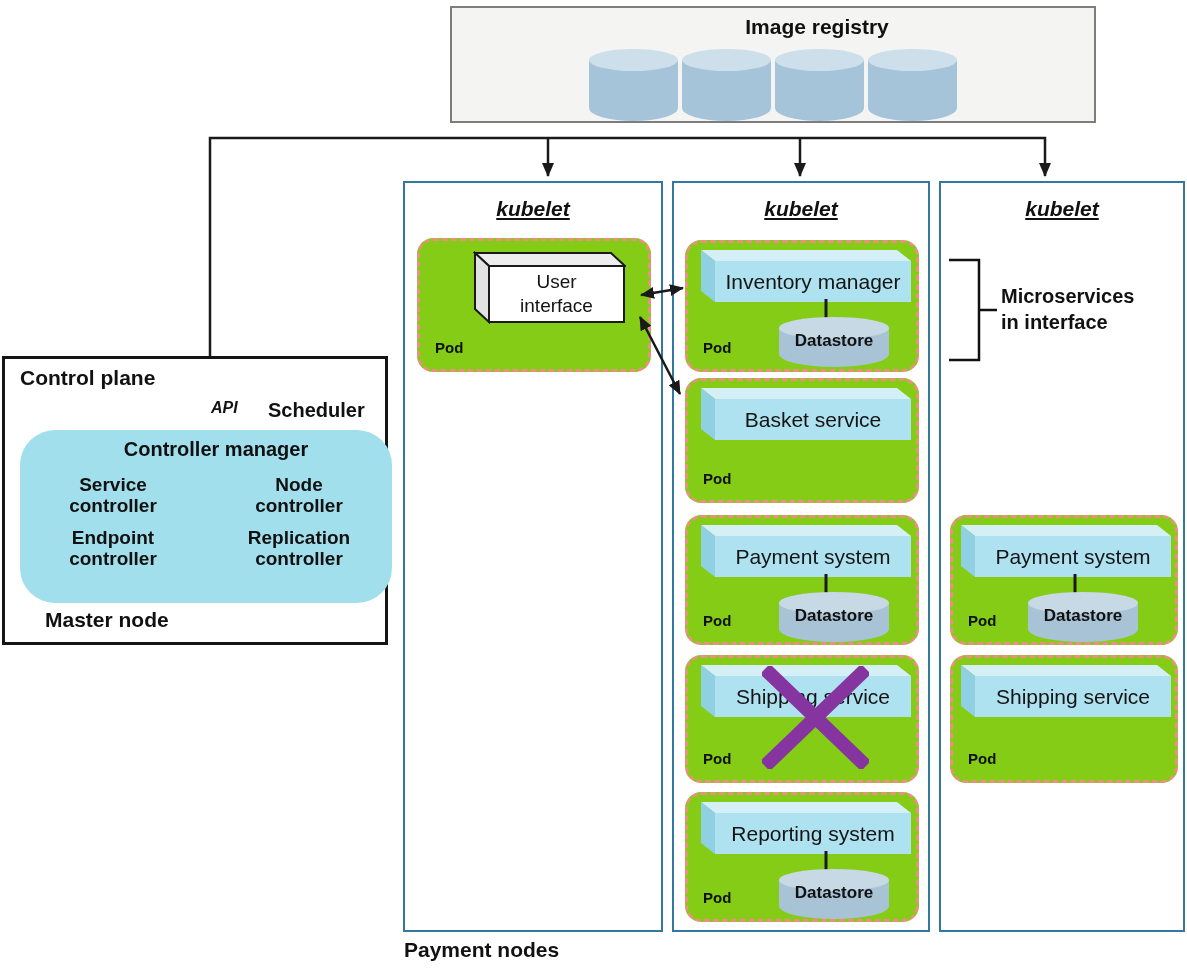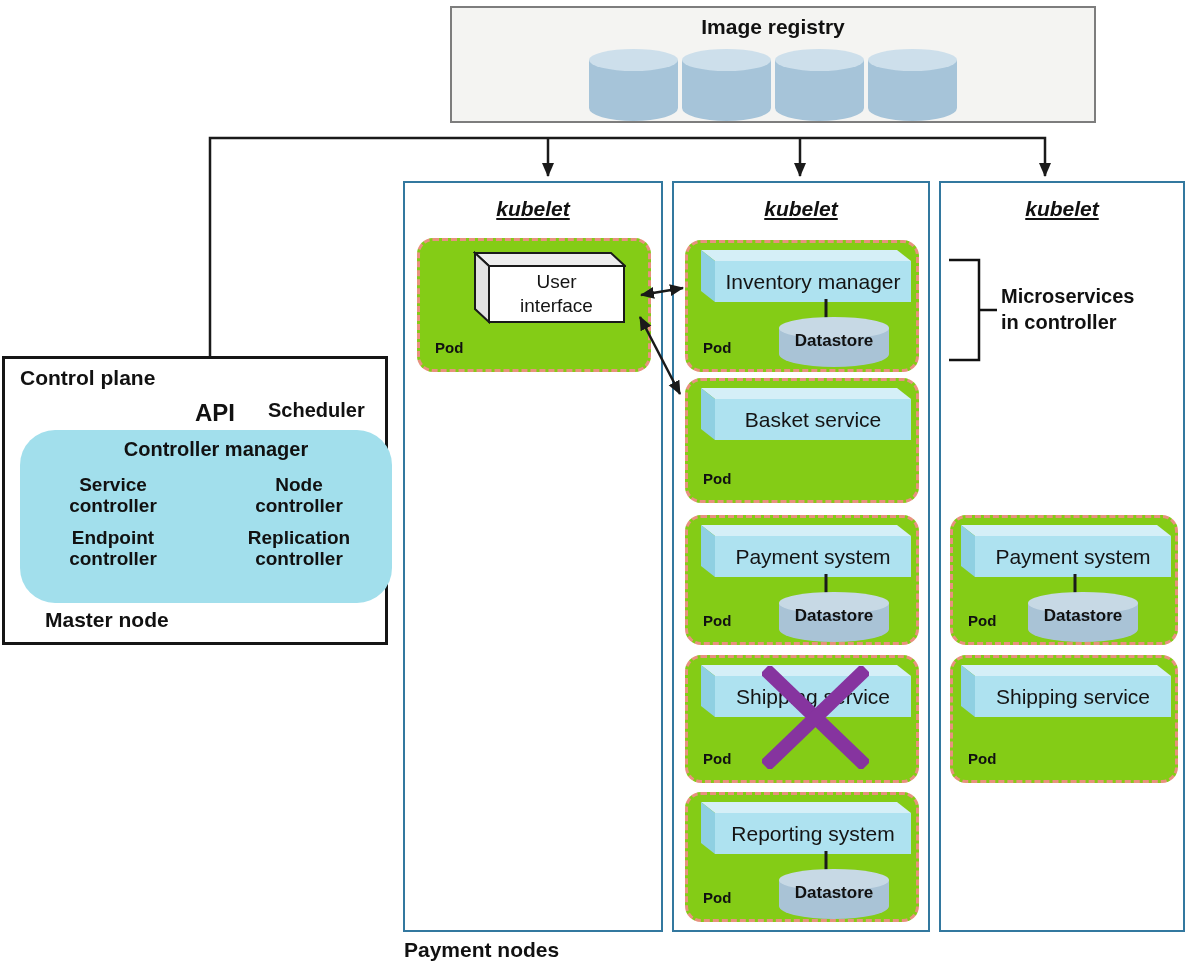--- a/index.html
+++ b/index.html
@@ -9,34 +9,34 @@
     overflow:hidden;
   }
   .abs{position:absolute;}
   .pre{white-space:pre-line;}
 
   
   .registry{
     left:450px;top:6px;width:646px;height:117px;box-sizing:border-box;
     background:#f4f4f2;border:2px solid #7d7d7d;
   }
-  .registry-title{width:100%;text-align:center;margin-top:7px;font-size:21px;font-weight:bold;}
+  .registry-title{width:100%;text-align:center;margin-top:7px;font-size:21px;font-weight:bold;padding-left:44px;}
   .registry-cyls{position:absolute;left:0;top:40px;width:100%;display:flex;justify-content:center;}
   .registry-cyls svg{margin:0 1px;}
 
   
   #wires{left:0;top:0;z-index:30;pointer-events:none;}
 
   
   .control-plane{
     left:2px;top:356px;width:386px;height:289px;box-sizing:border-box;
     background:#fff;border:3px solid #151515;
   }
   .cp-title{left:15px;top:7px;font-size:21px;font-weight:bold;}
-  .cp-api{left:190px;top:40px;font-size:24px;font-weight:bold;}
+  .cp-api{left:206px;top:40px;font-size:16px;font-weight:bold;font-style:italic;}
   .cp-sched{left:263px;top:40px;font-size:20px;font-weight:bold;}
   .cm-panel{
     left:15px;top:71px;width:352px;height:173px;background:#a2dfec;border-radius:35px;padding-left:20px;
   }
   .cm-title{width:100%;text-align:center;margin-top:8px;font-size:20px;font-weight:bold;}
   .cm-grid{
     position:absolute;left:0;top:44px;width:100%;
     display:grid;grid-template-columns:1fr 1fr;row-gap:11px;
   }
   .cm-cell{text-align:center;font-size:19px;font-weight:bold;line-height:21px;white-space:pre-line;}
@@ -253,21 +253,21 @@
     </div>
   </div>
 
   <div class="abs worker worker-3">
     <div class="kubelet">kubelet</div>
 
     <svg class="bracket" width="60" height="110" viewBox="0 0 60 110">
       <path d="M8,4 H38 V104 H8 M38,54 H56" fill="none" stroke="#111" stroke-width="2.5"></path>
     </svg>
     <div class="ms-note pre">Microservices
-in controller</div>
+in interface</div>
 
     <div class="pod" style="top:332px;height:130px;">
       <div class="slab">
         <div class="slab-top"></div>
           <div class="slab-left"></div>
           <div class="slab-front"></div>
         <div class="slab-label">Payment system</div>
       </div>
       <div class="datastore" style="left:74px;">
         <svg width="112" height="70" viewBox="0 0 112 70">

